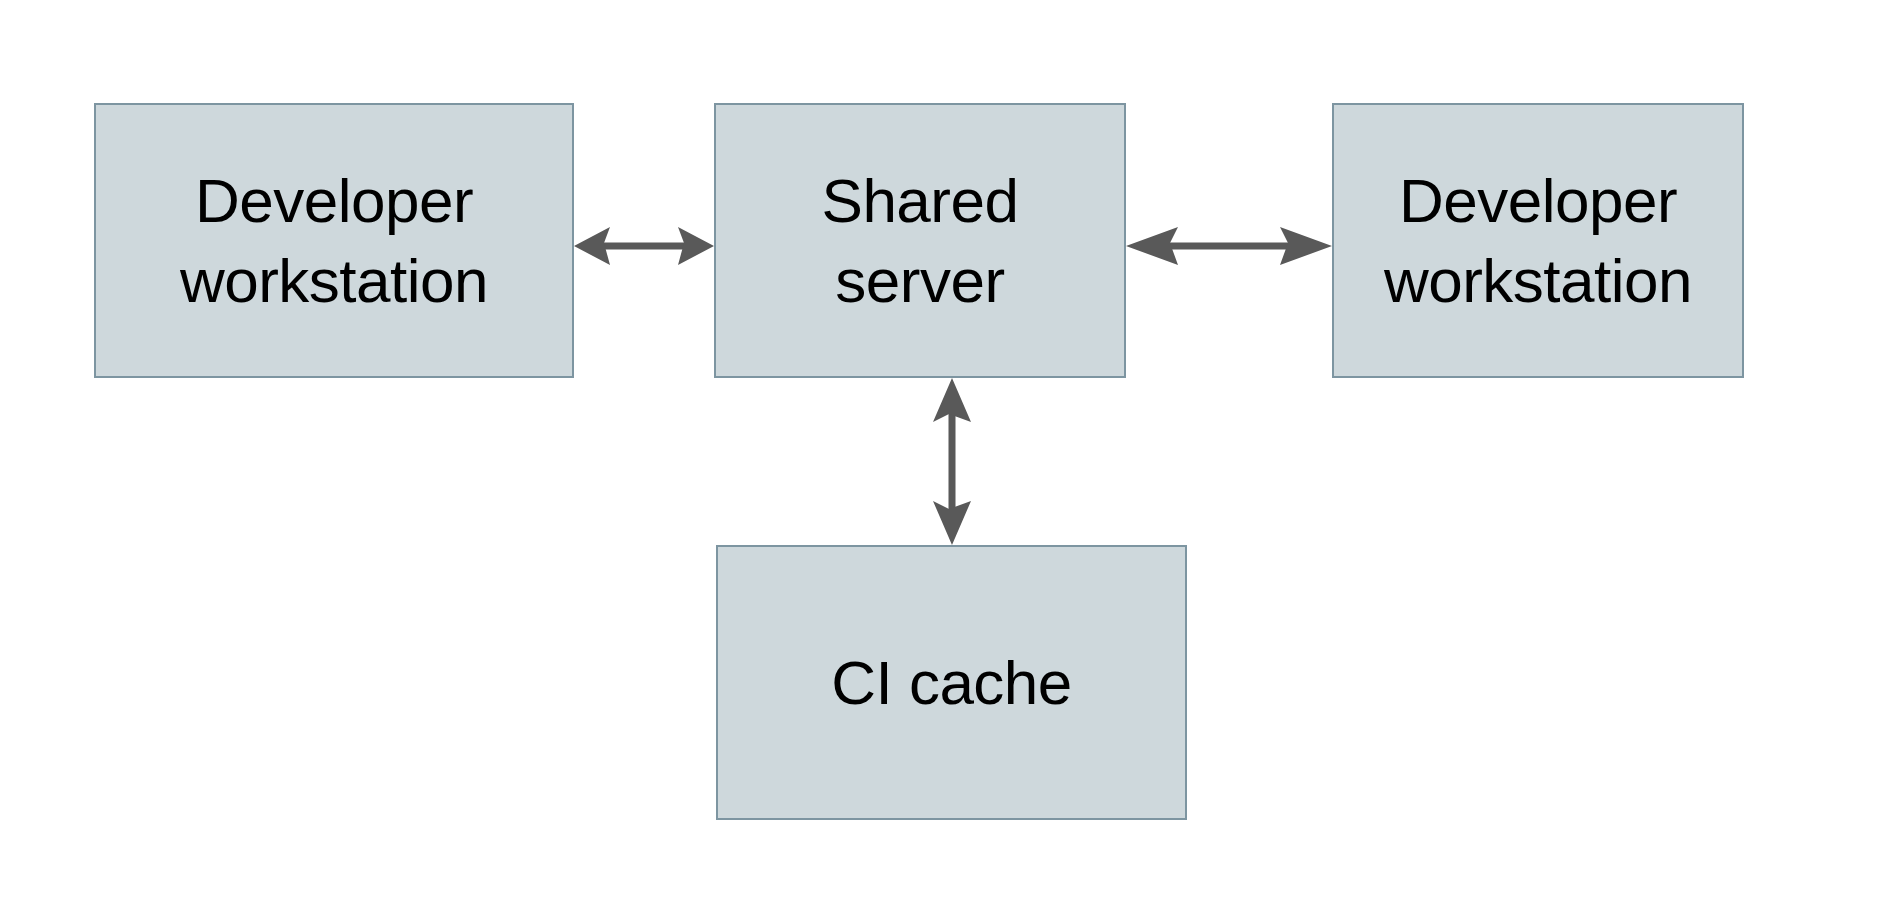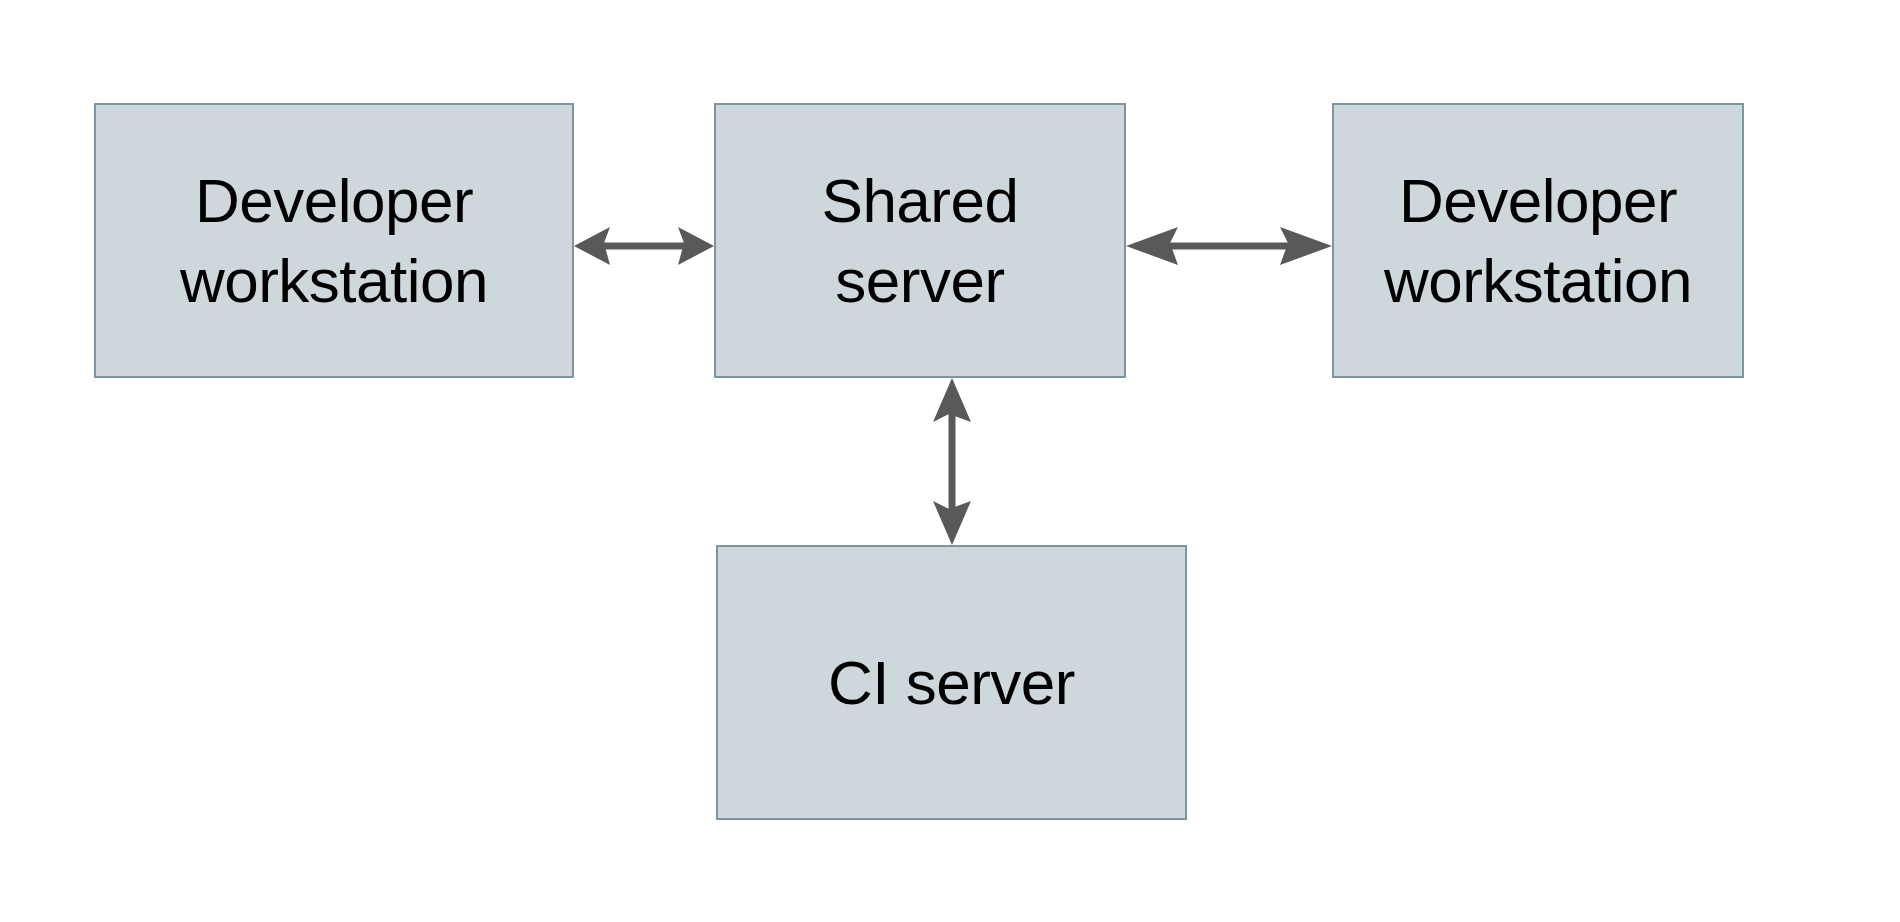--- a/index.html
+++ b/index.html
@@ -71,21 +71,21 @@
     <span class="node-label">Shared
 server</span>
   </div>
 
   <div class="node" id="node-dev-right">
     <span class="node-label">Developer
 workstation</span>
   </div>
 
   <div class="node" id="node-ci">
-    <span class="node-label">CI server</span>
+    <span class="node-label">CI cache</span>
   </div>
 
   <div class="edge" id="edge-left-shared">
     <svg viewBox="0 0 140 62" preserveAspectRatio="none" aria-hidden="true">
       <g fill="#595959">
 
         <rect x="26" y="27.5" width="88" height="7"></rect>
 
         <path d="M0 31 L36 12 L30 28 L36 50 Z"></path>
 

